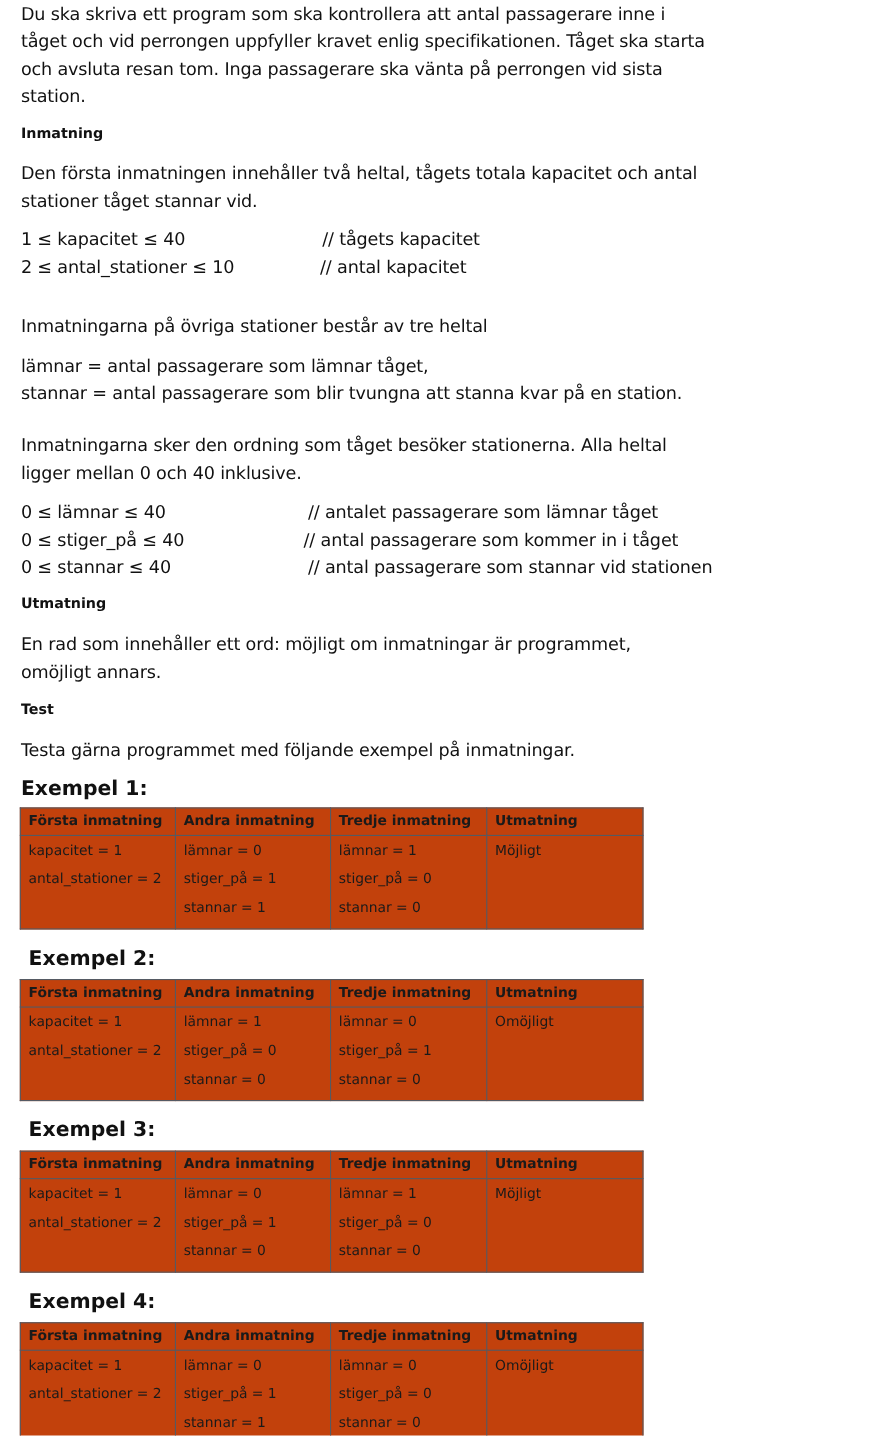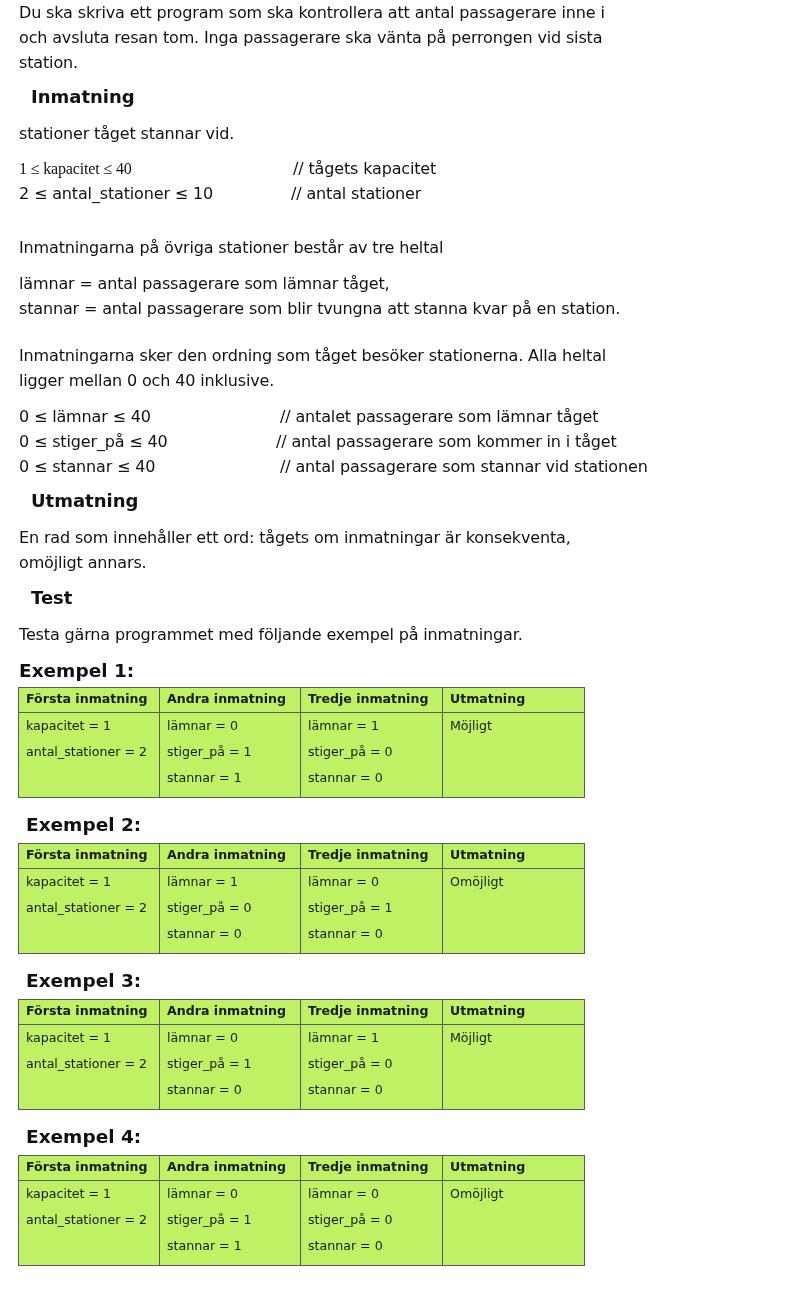--- a/index.html
+++ b/index.html
@@ -5,26 +5,26 @@
   html, body { margin: 0; padding: 0; background: #ffffff; }
   body {
     width: 800px; height: 1305px; overflow: hidden; position: relative;
     font-family: "DejaVu Sans", sans-serif; color: #111111;
   }
   .doc { position: absolute; left: 19px; top: 0; width: 780px; }
   .p {
     font-size: 16px; line-height: 25px; margin: 0; letter-spacing: -0.15px;
     white-space: nowrap;
   }
-  .h { font-size: 18px; font-weight: bold; margin: 12px; line-height: 25px; }
+  .h { font-size: 13px; font-weight: bold; margin: 0; line-height: 25px; }
   .mono-row { display: flex; }
   .mono-row .lhs { display: inline-block; }
   .ex-title { font-size: 18.5px; font-weight: bold; line-height: 25px; margin: 0; }
   table.ex {
-    border-collapse: collapse; background: #bef264; font-size: 12.6px;
+    border-collapse: collapse; background: #c2410c; font-size: 12.6px;
     width: 566px; table-layout: fixed; color: #1a1a1a;
   }
   table.ex th, table.ex td {
     border: 1.4px solid #555a63; text-align: left; vertical-align: top;
     padding: 0 7px;
   }
   table.ex th { font-weight: bold; height: 24px; line-height: 22px; }
   table.ex td { padding-top: 4px; padding-bottom: 2px; }
   table.ex td .line { height: 26px; line-height: 17px; white-space: nowrap; }
   table.ex col.c1 { width: 141px; }
@@ -32,38 +32,40 @@
   table.ex col.c3 { width: 142px; }
   table.ex col.c4 { width: 142px; }
 </style>
 </head>
 <body>
 
 <div class="doc">
 
   <div style="padding-top:0px;">
     <p class="p">Du ska skriva ett program som ska kontrollera att antal passagerare inne i</p>
+    <p class="p">tåget och vid perrongen uppfyller kravet enlig specifikationen. Tåget ska starta</p>
     <p class="p">och avsluta resan tom. Inga passagerare ska vänta på perrongen vid sista</p>
     <p class="p">station.</p>
   </div>
 
   <h3 class="h" style="margin-top:9px;">Inmatning</h3>
 
   <div style="margin-top:11px;">
+    <p class="p">Den första inmatningen innehåller två heltal, tågets totala kapacitet och antal</p>
     <p class="p">stationer tåget stannar vid.</p>
   </div>
 
   <div style="margin-top:10px;">
     <div class="p mono-row">
-      <span class="lhs" style="width:274px;font-family:Liberation Serif, serif;">1 ≤ kapacitet ≤ 40</span>
+      <span class="lhs" style="width:274px;">1 ≤ kapacitet ≤ 40</span>
       <span>// tågets kapacitet</span>
     </div>
     <div class="p mono-row">
       <span class="lhs" style="width:272px;">2 ≤ antal_stationer ≤ 10</span>
-      <span>// antal stationer</span>
+      <span>// antal kapacitet</span>
     </div>
   </div>
 
   <p class="p" style="margin-top:29px;">Inmatningarna på övriga stationer består av tre heltal</p>
 
   <div style="margin-top:11px;">
     <p class="p">lämnar = antal passagerare som lämnar tåget,</p>
     <p class="p">stannar = antal passagerare som blir tvungna att stanna kvar på en station.</p>
   </div>
 
@@ -82,21 +84,21 @@
       <span>// antal passagerare som kommer in i tåget</span>
     </div>
     <div class="p mono-row">
       <span class="lhs" style="width:261px;">0 ≤ stannar ≤ 40</span>
       <span>// antal passagerare som stannar vid stationen</span>
     </div>
   </div>
 
   <h3 class="h" style="margin-top:9px;">Utmatning</h3>
   <div style="margin-top:11px;">
-    <p class="p">En rad som innehåller ett ord: tågets om inmatningar är konsekventa,</p>
+    <p class="p">En rad som innehåller ett ord: möjligt om inmatningar är programmet,</p>
     <p class="p">omöjligt annars.</p>
   </div>
 
   <h3 class="h" style="margin-top:10px;">Test</h3>
   <p class="p" style="margin-top:11px;">Testa gärna programmet med följande exempel på inmatningar.</p>
 
   <h4 class="ex-title" style="margin-top:11px;">Exempel 1:</h4>
   <div style="margin-top:4px; margin-left:-1px;">
     <table class="ex">
       <colgroup>

